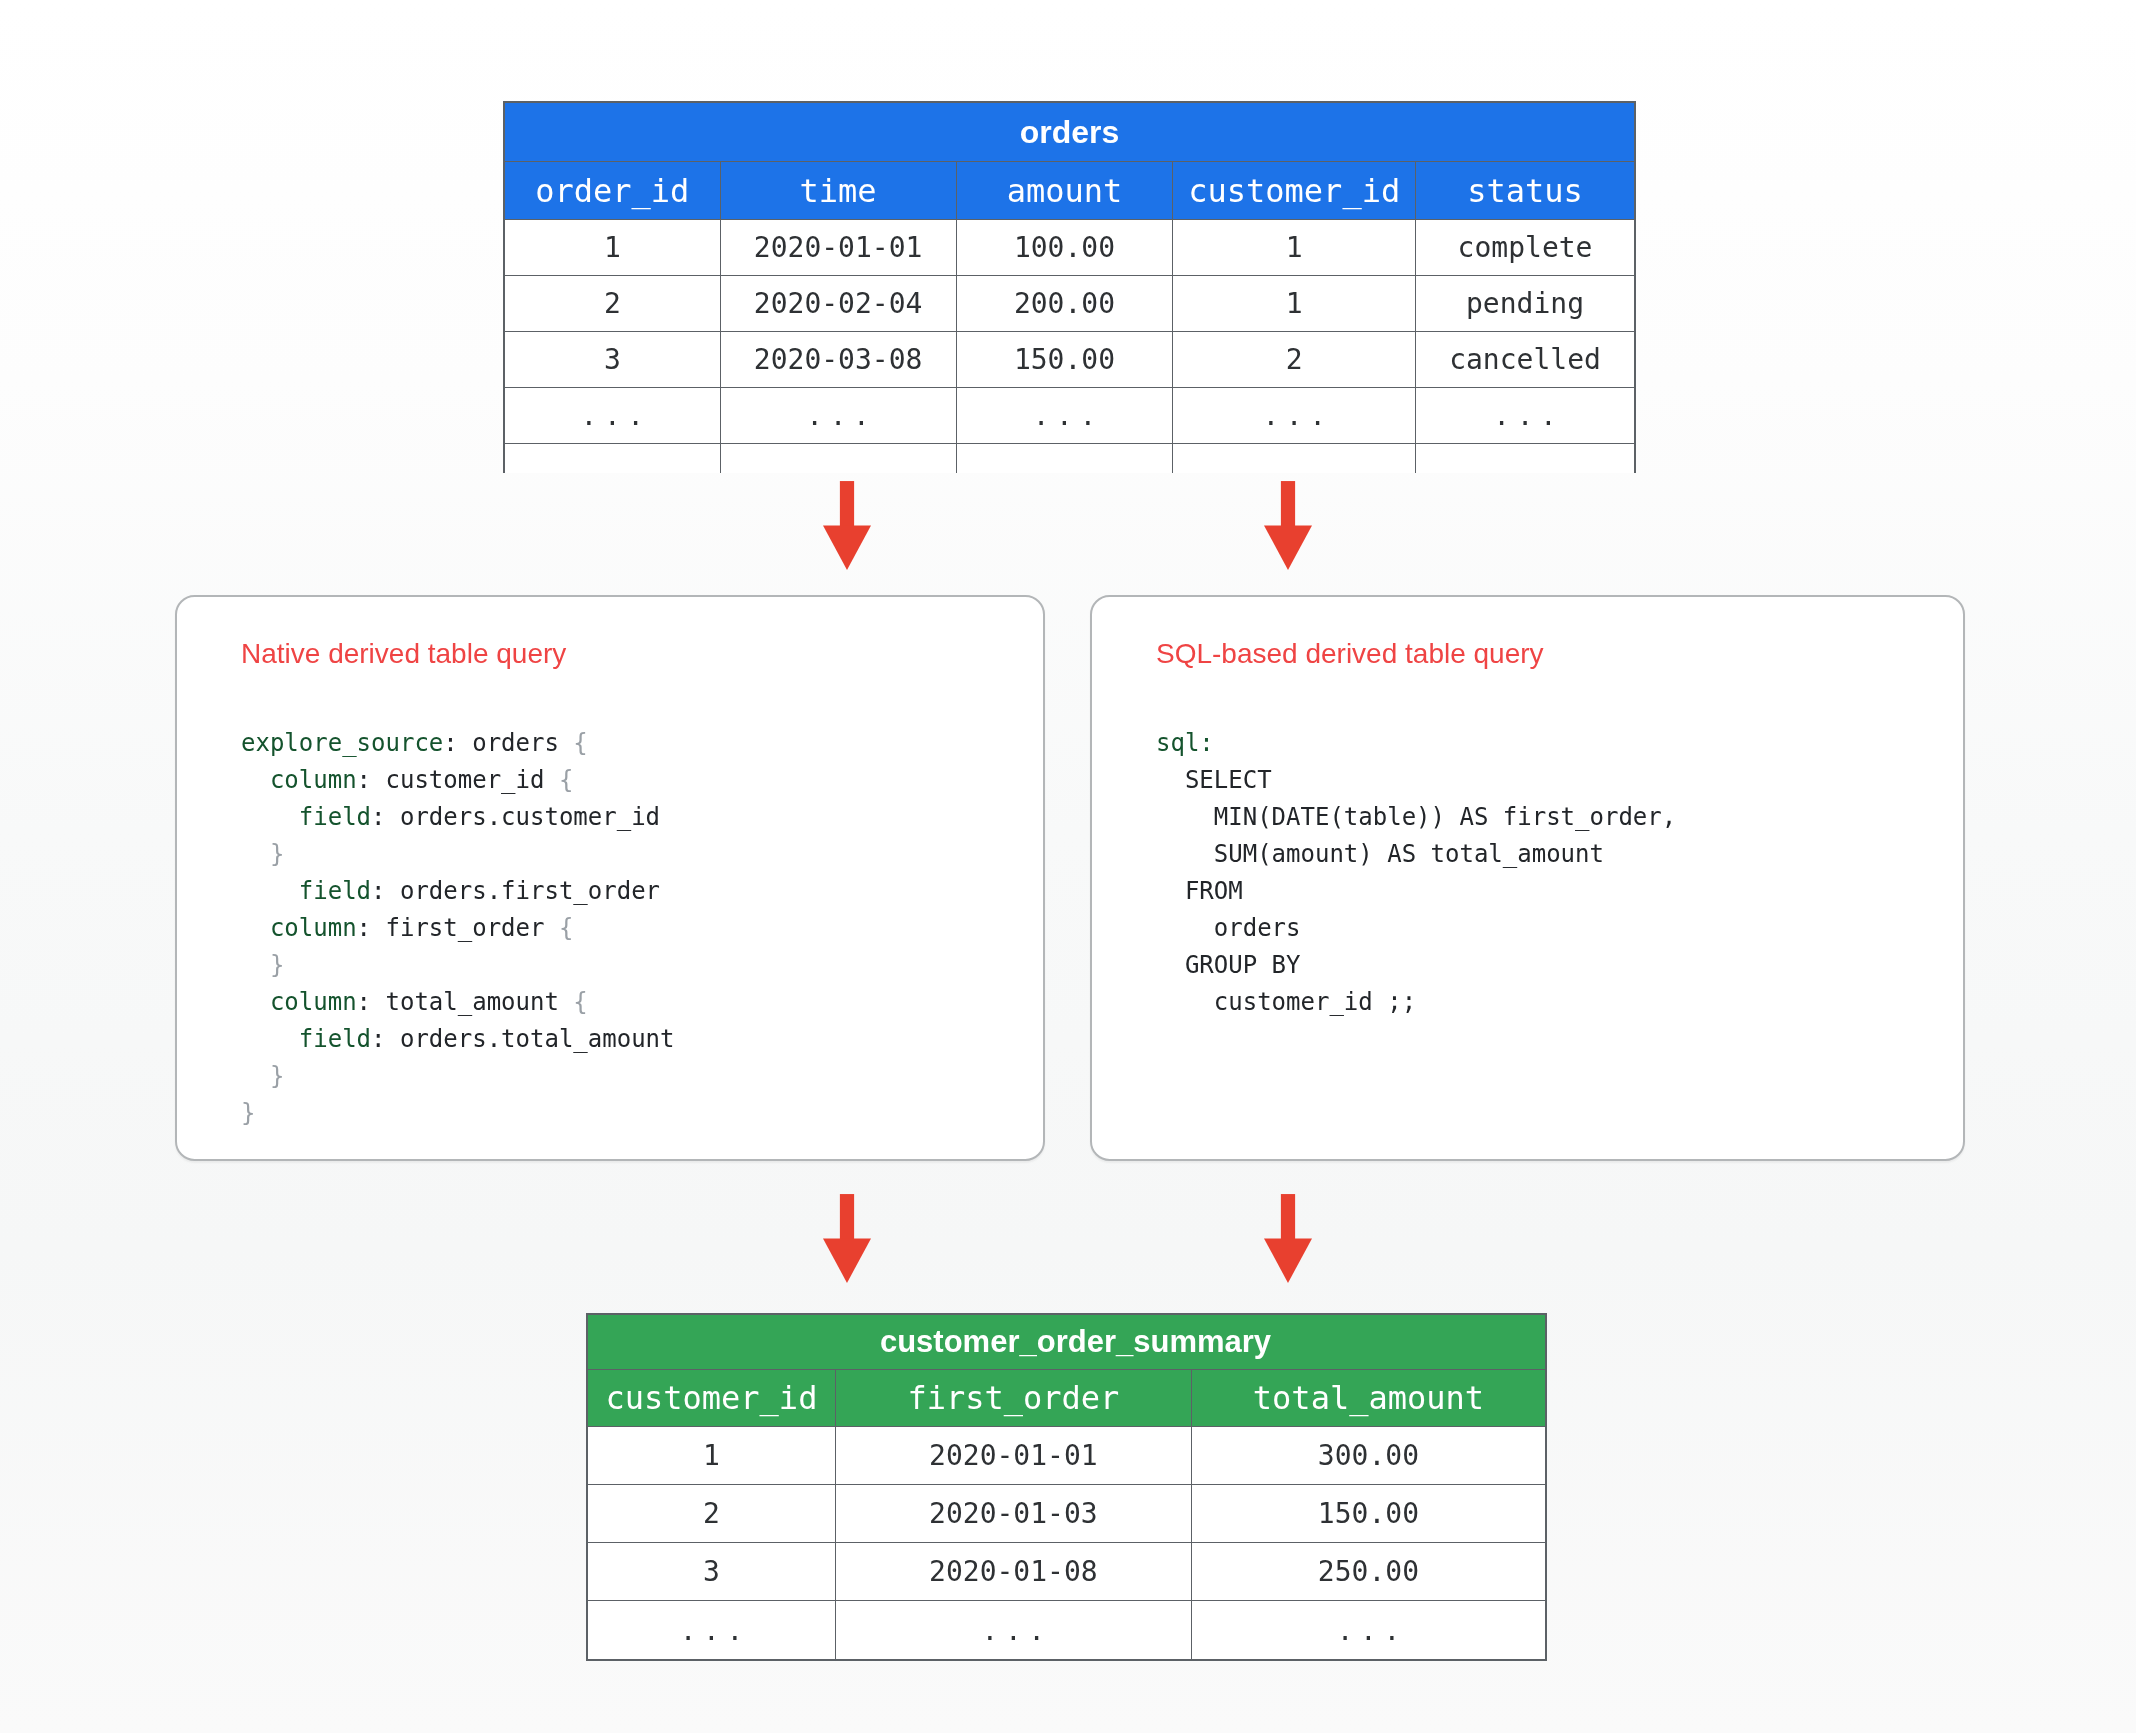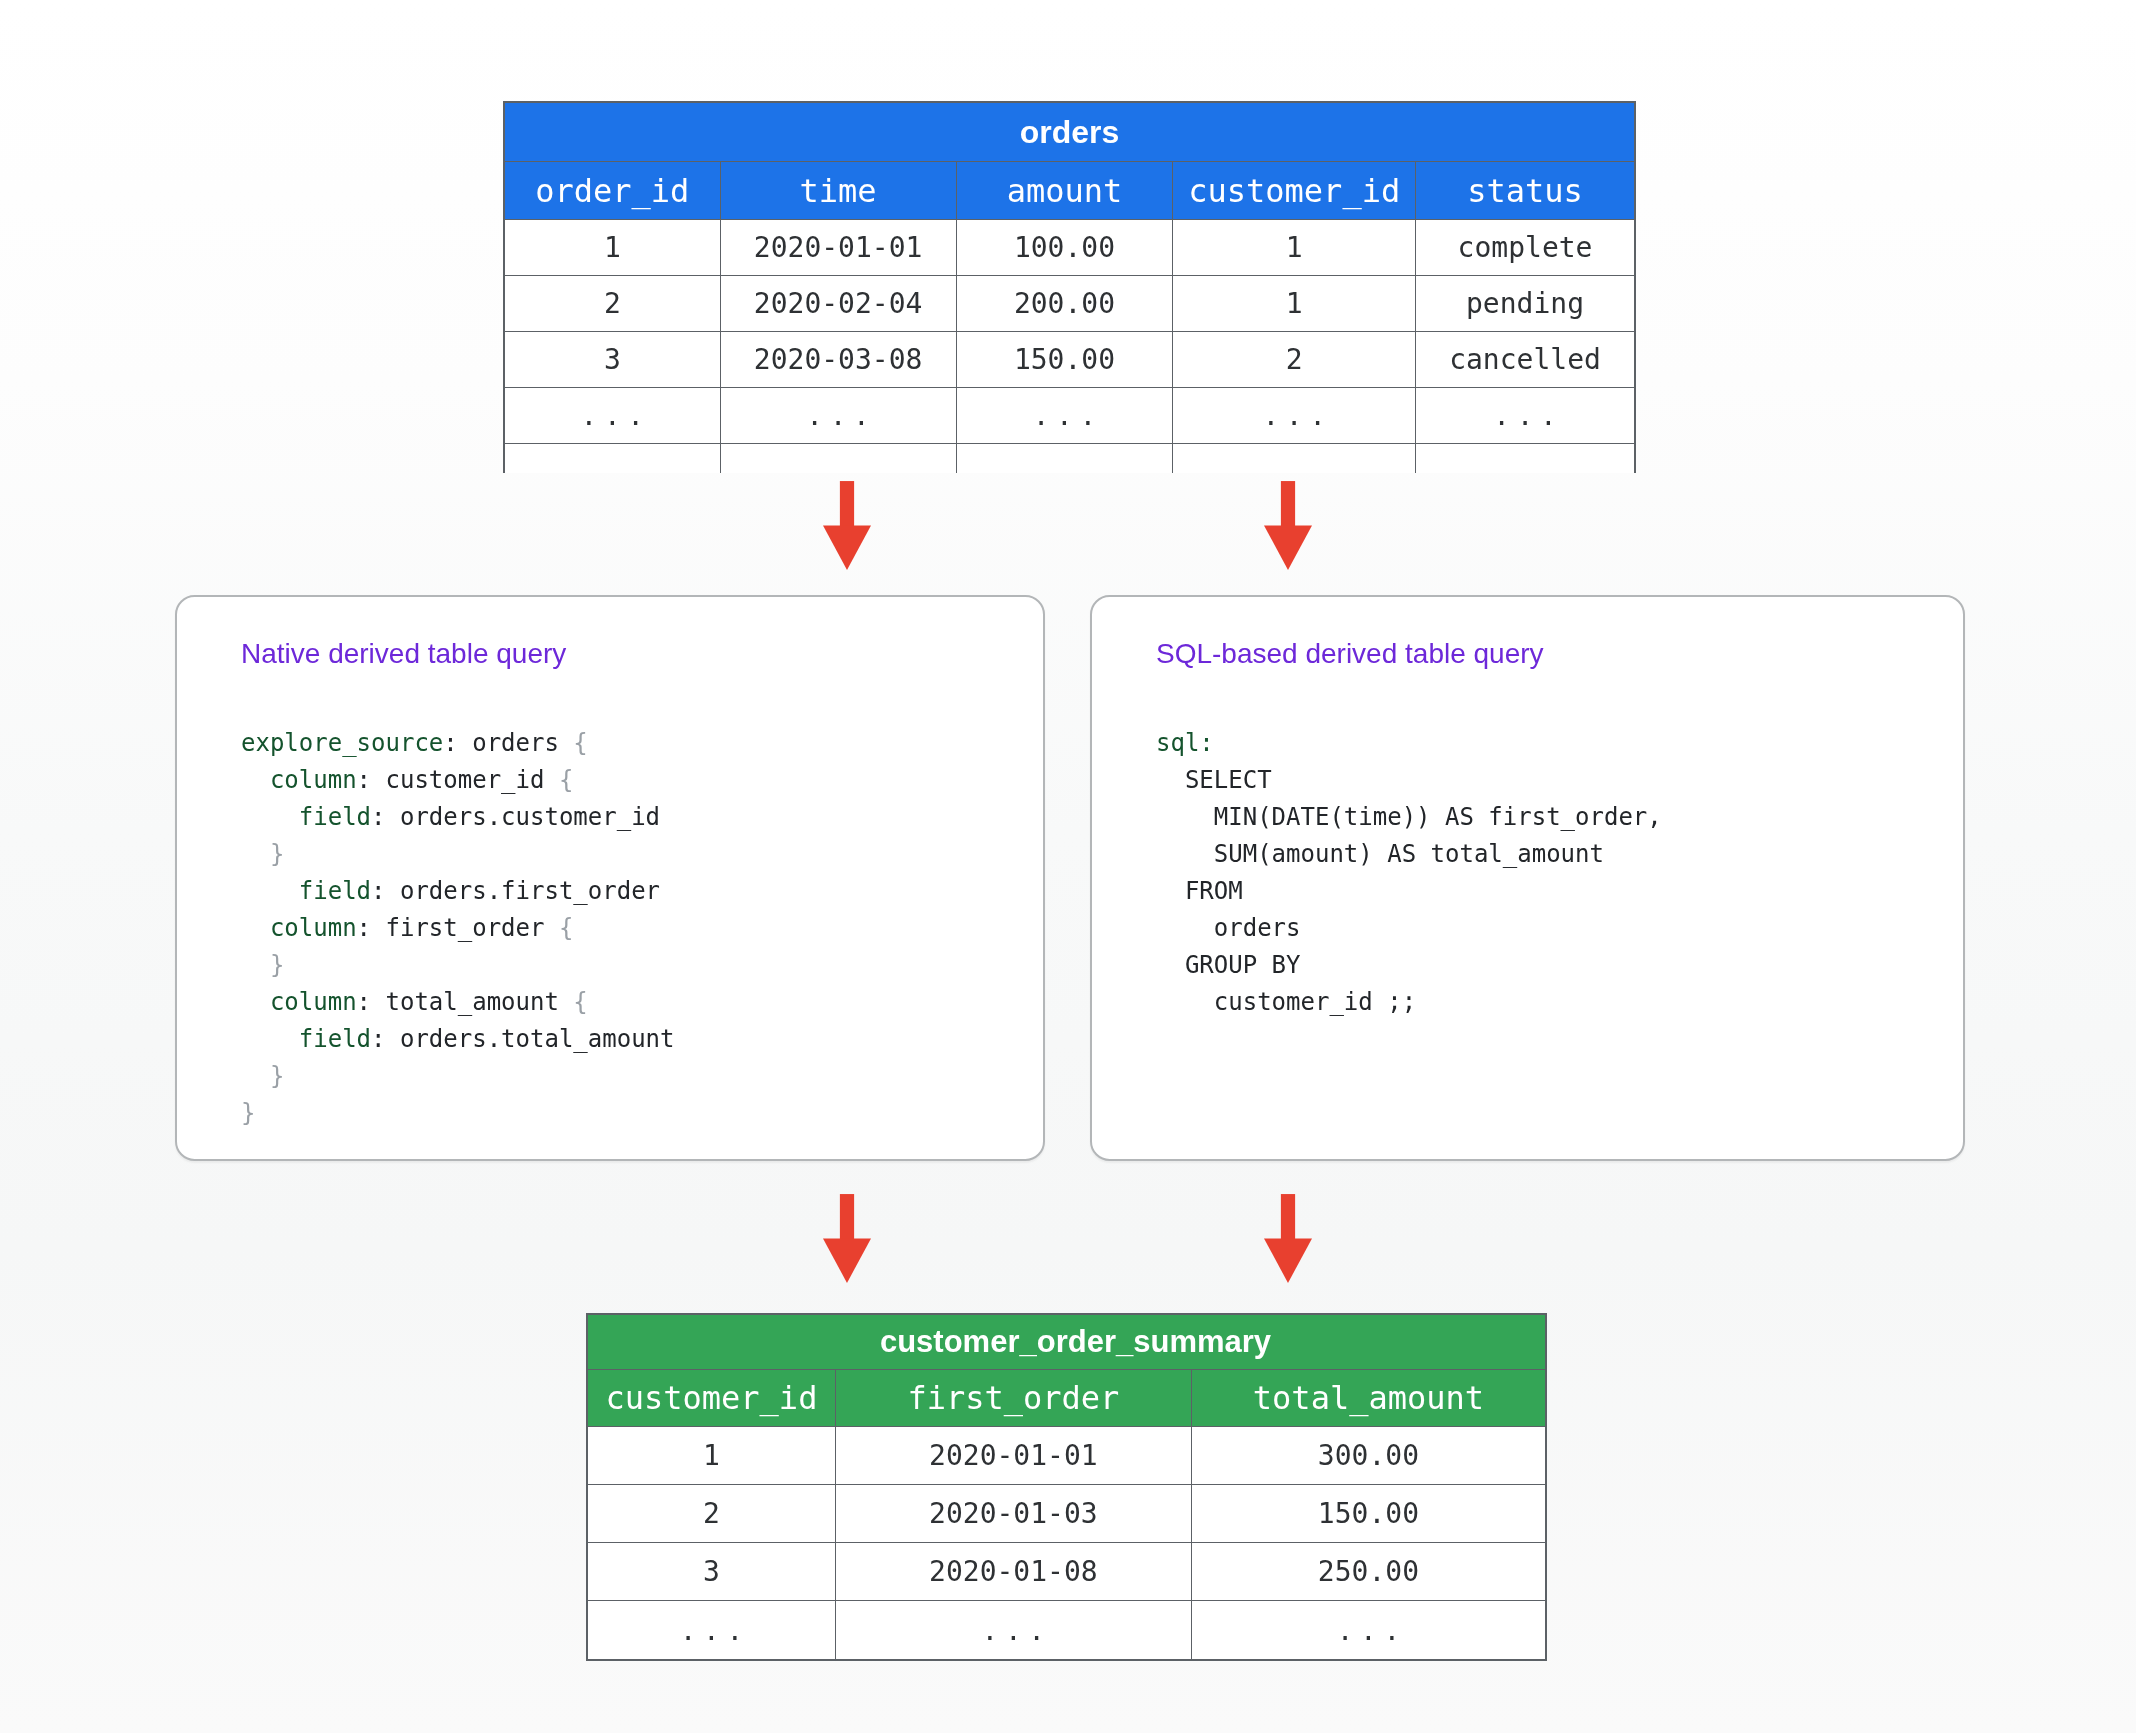--- a/index.html
+++ b/index.html
@@ -53,21 +53,21 @@
   .qbox {
     position: absolute;
     background: #ffffff;
     border: 2.7px solid #b3b6b8;
     border-radius: 19.6px;
     box-sizing: border-box;
     padding: 41px 64px;
     box-shadow: 0 1.8px 1.8px rgba(0,0,0,0.05);
   }
   .qbox-title {
-    color: #6d28d9;
+    color: #ef4444;
     font-size: 28px;
     font-family: "Liberation Sans", sans-serif;
     margin-bottom: 55px;
   }
   .code { font-family: "DejaVu Sans Mono", monospace; font-size: 24px; line-height: 37px; color: #222529; }
   .code-line { white-space: pre; }
   .code .kw { color: #14532d; }
   .code .br { color: #9aa0a6; }
 
   
@@ -138,21 +138,21 @@
         <div class="code-line"><span>  </span><span class="br">}</span></div>
         <div class="code-line"><span class="br">}</span></div>
       </div>
   </div>
 
   <div class="qbox" style="left:1090px; top:595px; width:875px; height:566px;">
     <div class="qbox-title">SQL-based derived table query</div>
     <div class="code" id="sql-code">
         <div class="code-line"><span class="kw">sql:</span></div>
         <div class="code-line"><span>  SELECT</span></div>
-        <div class="code-line"><span>    MIN(DATE(time)) AS first_order,</span></div>
+        <div class="code-line"><span>    MIN(DATE(table)) AS first_order,</span></div>
         <div class="code-line"><span>    SUM(amount) AS total_amount</span></div>
         <div class="code-line"><span>  FROM</span></div>
         <div class="code-line"><span>    orders</span></div>
         <div class="code-line"><span>  GROUP BY</span></div>
         <div class="code-line"><span>    customer_id ;;</span></div>
       </div>
   </div>
 
   <svg class="arrow" style="left:823px; top:1194px;" viewBox="0 0 54 100">
     <rect x="19" y="0" width="16" height="54" fill="#e8402f"></rect>

